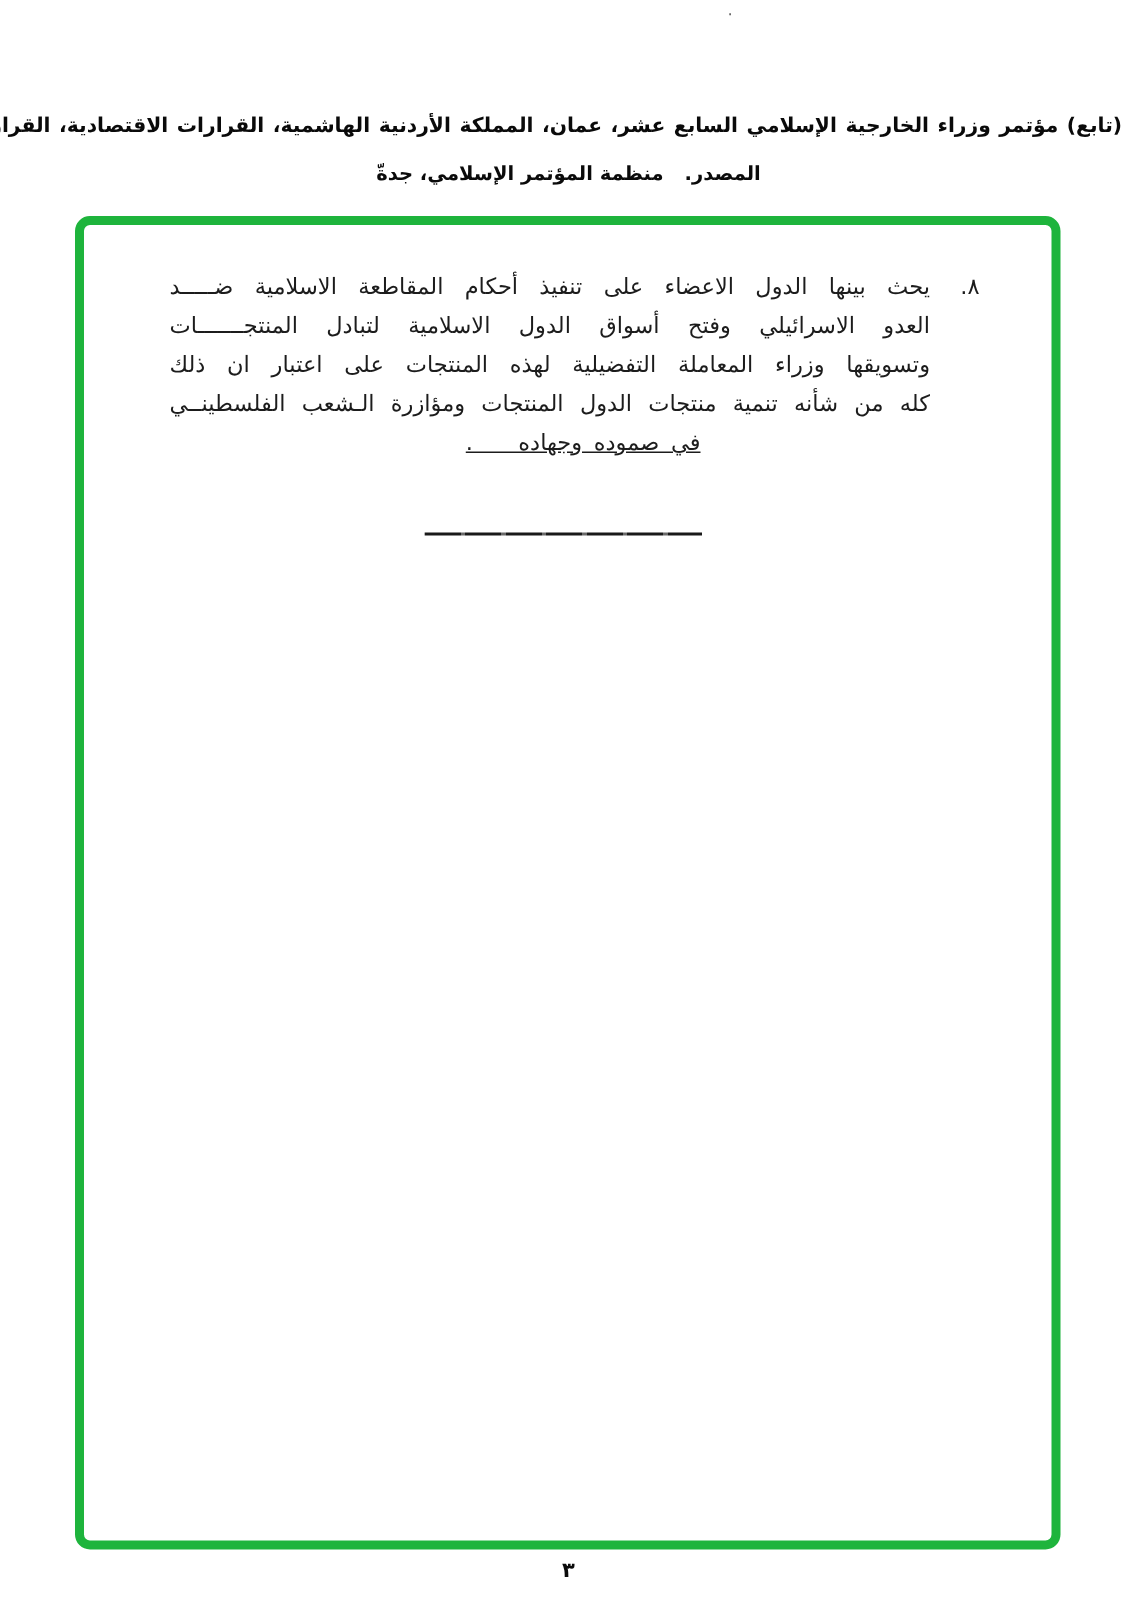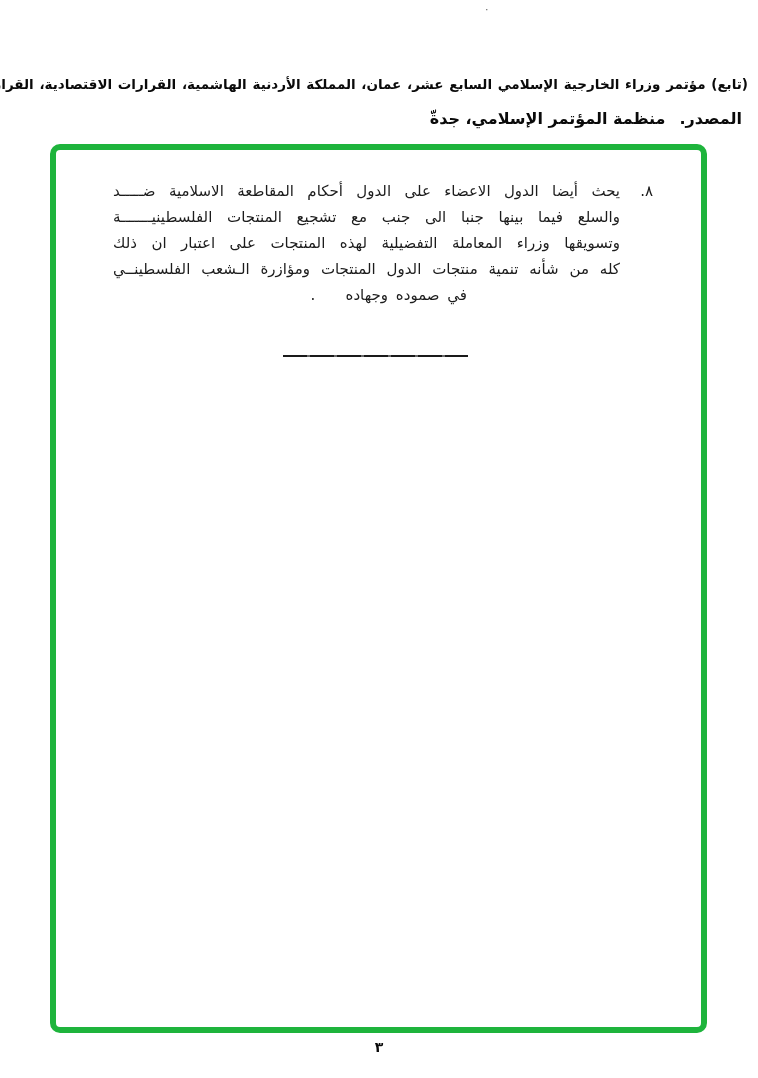--- a/index.html
+++ b/index.html
@@ -9,23 +9,23 @@
   }
   .artifact-dot{
     position:absolute;top:5px;left:485px;font-size:11px;color:#666;line-height:10px;
   }
   .header-title{
     position:absolute;top:76px;left:10px;right:10px;
     direction:rtl;text-align:center;white-space:nowrap;
     font-size:13.5px;font-weight:bold;color:#0a0a0a;letter-spacing:0px;word-spacing:1px;
   }
   .header-source{
-    position:absolute;top:109px;left:0;right:16px;
-    direction:rtl;
-    font-size:16px;font-weight:bold;color:#0a0a0a;
+    position:absolute;top:109px;left:0;right:0;
+    direction:rtl;text-align:center;
+    font-size:13px;font-weight:bold;color:#0a0a0a;
   }
   .header-source .src-label{margin-left:14px;}
   .green-frame{
     position:absolute;left:50px;top:144px;width:657px;height:889px;
     box-sizing:border-box;border:6px solid #1eb43c;border-radius:10px;
     background:#ffffff;
   }
   .clause{
     position:absolute;left:57px;top:28px;width:507px;
     direction:rtl;
@@ -36,21 +36,21 @@
     font-size:15px;line-height:26px;color:#1c1c1c;
   }
   .pline{
     direction:rtl;
     font-size:15px;line-height:26px;color:#1c1c1c;
     text-align:justify;text-align-last:justify;
     word-spacing:3px;
   }
   .pline.last{
     text-align:right;text-align-last:right;
-    padding-right:153px;box-sizing:border-box;
+    padding-right:153px;box-sizing:border-box;text-decoration:underline;
   }
   .underlined{
     text-underline-offset:3px;text-decoration-thickness:1px;
   }
   .end-divider{
     position:absolute;left:227px;top:205px;width:185px;height:2px;
     background:repeating-linear-gradient(90deg,#1a1a1a 0px,#1a1a1a 24px,#6a6a6a 24px,#6a6a6a 27px);
   }
   .page-number{
     position:absolute;top:1039px;left:0;right:0;text-align:center;
@@ -69,24 +69,24 @@
   <div class="header-source">
     <span class="src-label">المصدر.</span><span>منظمة المؤتمر الإسلامي، جدةّ</span>
   </div>
 
   <div class="green-frame" style="border-color: rgb(30, 180, 60);">
 
     <div class="clause">
 
       <span class="clause-number">٨.</span>
 
-      <div class="pline"><span class="underlined">يحث</span><span> أيضا الدول الاعضاء على الدول أحكام المقاطعة الاسلامية ضـــــد</span></div>
+      <div class="pline"><span class="underlined">يحث</span><span> بينها الدول الاعضاء على تنفيذ أحكام المقاطعة الاسلامية ضـــــد</span></div>
 
+      <div class="pline">العدو الاسرائيلي وفتح أسواق الدول الاسلامية لتبادل المنتجـــــــات</div>
 
-      <div class="pline">والسلع فيما بينها جنبا الى جنب مع تشجيع المنتجات الفلسطينيـــــــة</div>
 
       <div class="pline">وتسويقها وزراء المعاملة التفضيلية لهذه المنتجات على اعتبار ان ذلك</div>
 
       <div class="pline">كله من شأنه تنمية منتجات الدول المنتجات ومؤازرة الـشعب الفلسطينــي</div>
 
       <div class="pline last">في صموده وجهاده   .</div>
     </div>
 
     <div class="end-divider"></div>
   </div>

